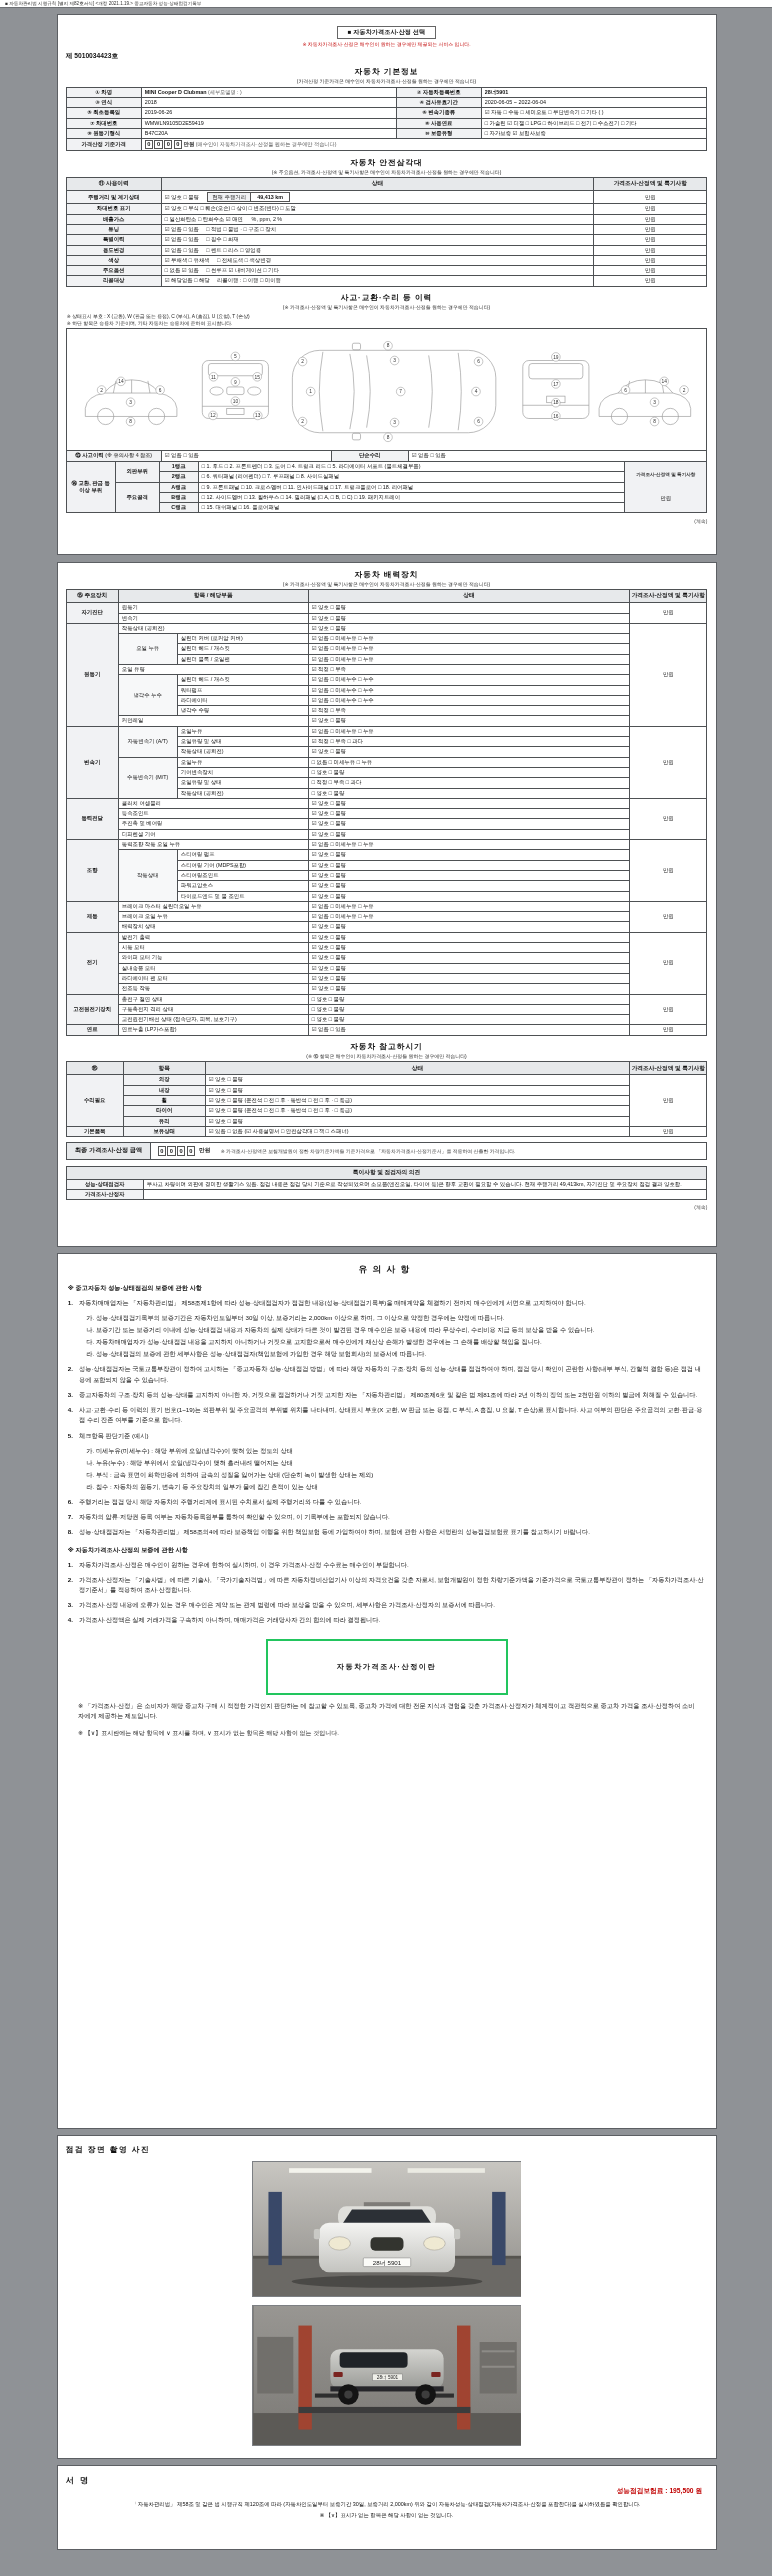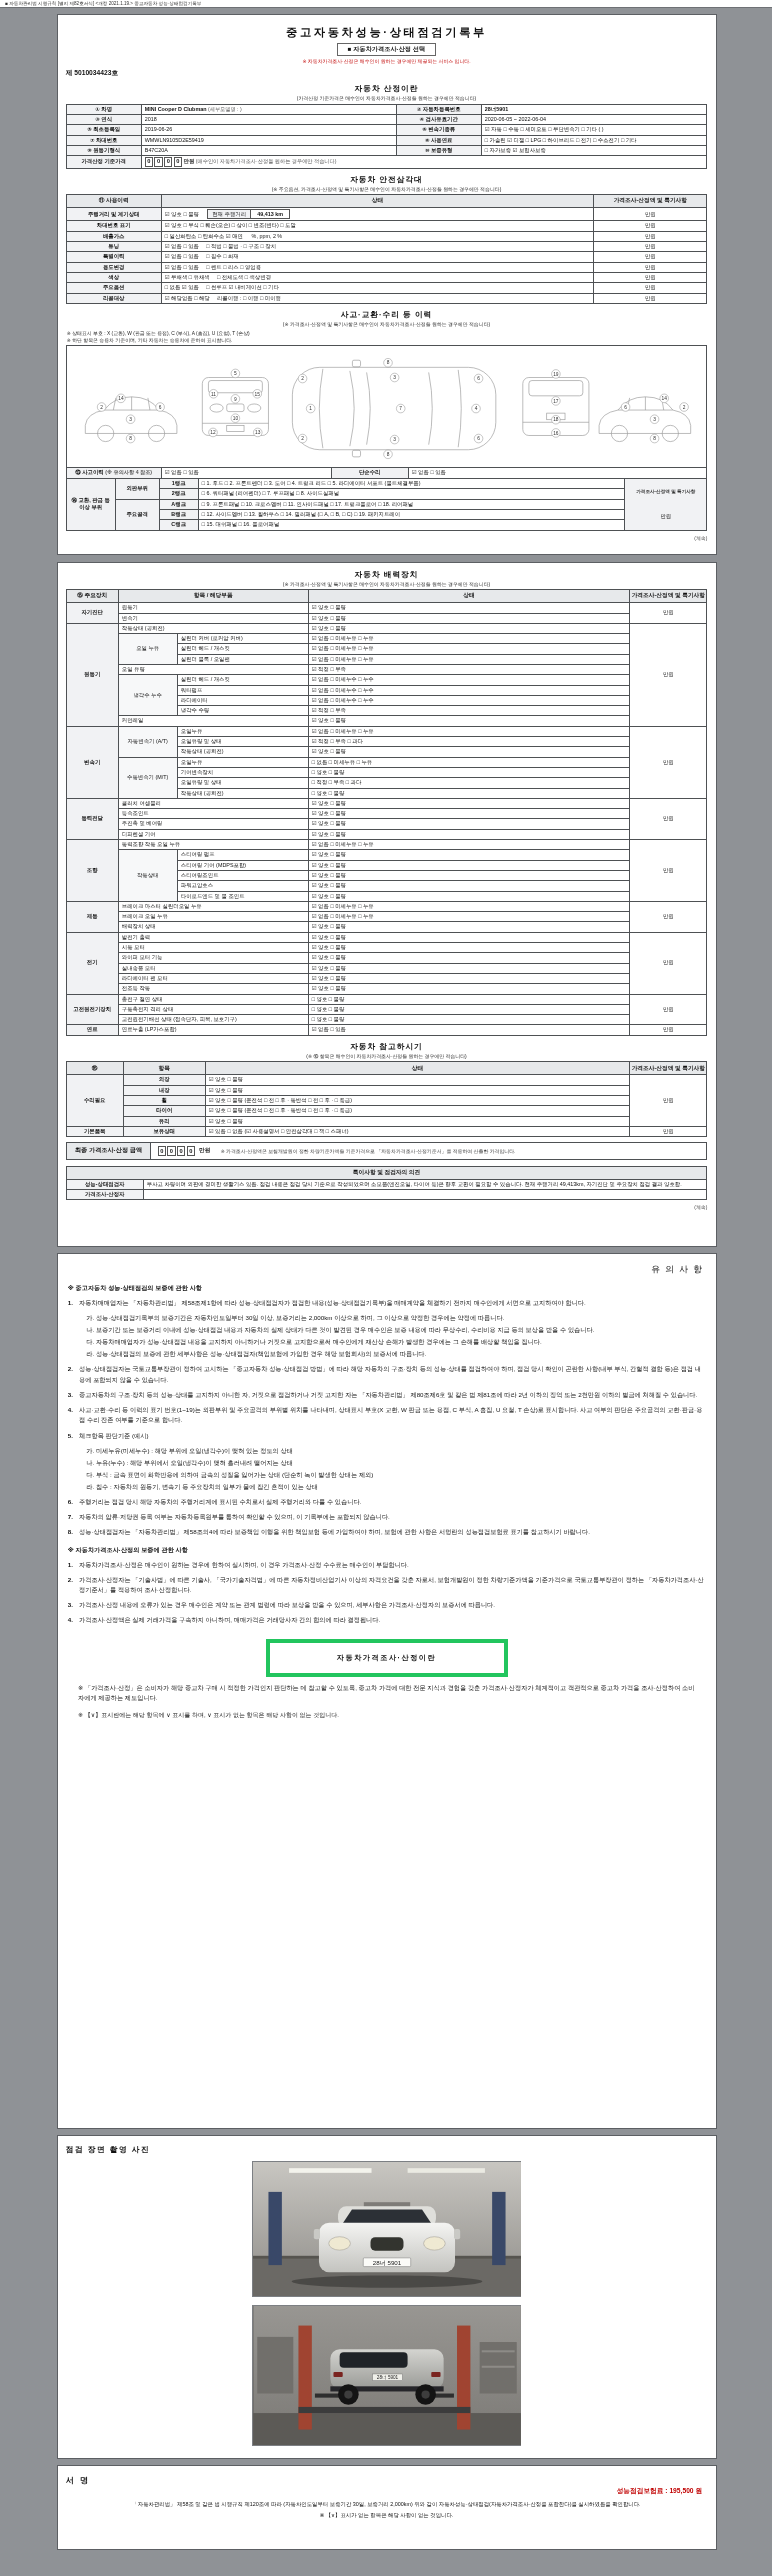--- a/index.html
+++ b/index.html
@@ -34,53 +34,52 @@
   .diagram-box{border:0.5px solid #4e5154;padding:2.1px 0;background:#fff}
   .stack{margin-top:-0.5px}
   .price-rowspan .pl{font-size:4.6px;color:#333;font-weight:bold}
   .price-rowspan .pu{margin-top:17.5px;font-weight:normal}
   .final-bar{display:flex;align-items:center;border:0.5px solid #4e5154;margin-top:5.2px}
   .final-bar .fl{background:#e7e9eb;font-weight:bold;padding:3.1px 8.2px;border-right:0.5px solid #4e5154;font-size:6.2px;white-space:nowrap}
   .final-bar .fv{padding:2.1px 6.2px;display:flex;align-items:center;gap:4.1px;font-size:5.7px;font-weight:bold}
   .final-bar .fn{font-size:4.9px;color:#333;margin-left:6.2px;font-weight:normal}
   .remark-text{font-size:5.4px;line-height:1.5;padding:2.6px 4.1px}
   .cont{text-align:right;font-size:4.9px;color:#444;margin-top:4.1px}
-  .notes-title{text-align:right;font-weight:normal;font-size:8.8px;letter-spacing:5.2px;margin:3.1px 0 7.2px}
+  .notes-title{text-align:center;font-weight:bold;font-size:8.8px;letter-spacing:5.2px;margin:3.1px 0 7.2px}
   .note-lead{font-weight:bold;font-size:6.2px;margin:8.2px 2.1px 3.1px}
   .note-item{font-size:6.2px;line-height:1.7;margin:4.6px 2.1px;display:flex}
   .note-item .nn{flex:none;width:11.3px;font-weight:bold}
   .note-item .nt{flex:1}
   .note-sub{font-size:6.2px;line-height:1.7;margin:1.5px 2.1px 1.5px 20.6px;color:#111}
-  .price-box{width:242px;margin:13.4px auto 5.2px;border:4px solid #22c55e;text-align:center;font-weight:bold;font-size:7.2px;padding:10px;letter-spacing:1.5px}
+  .price-box{width:242px;margin:13.4px auto 5.2px;border:2px solid #22c55e;text-align:center;font-weight:bold;font-size:7.2px;padding:21px;letter-spacing:1.5px}
   .box-text{font-size:6.2px;line-height:1.7;margin:4.1px 12.4px}
   .tail-note{font-size:6px;margin:7.2px 12.4px;color:#111}
   .photos-title{text-align:left;font-weight:bold;font-size:7.7px;letter-spacing:1.5px;margin:2.1px 0 6.2px}
   .photo-wrap{width:269px;margin:0 auto 7.2px;border:0.5px solid #7c7f83;background:#000;line-height:0}
   .sign-title{text-align:left;font-weight:bold;font-size:8.2px;letter-spacing:6.2px;margin-top:2.1px}
   .fee{text-align:right;color:#c00000;font-weight:bold;font-size:6.7px;margin:1px 5.2px 2.1px}
   .sign-line{text-align:center;font-size:5.4px;margin-top:3.1px;line-height:1.55;color:#111}
   svg.diagram{display:block;margin:0 auto}
 </style>
 </head>
 <body>
 
 <div class="top-strip">
   <span>■ 자동차관리법 시행규칙 [별지 제82호서식] &lt;개정 2021.1.19.&gt;  중고자동차 성능·상태점검기록부</span>
 </div>
 
 <div class="sheet s1">
-  <h1 class="doc-title">중고자동차성능·상태점검기록부</h1>
   <div class="select-box">
     <span>■ 자동차가격조사·산정 선택</span>
   </div>
   <div class="select-note">※ 자동차가격조사·산정은 매수인이 원하는 경우에만 제공되는 서비스 입니다.</div>
   <div class="doc-no">제 5010034423호</div>
 
   <div class="sec">
-    <div class="sec-head">자동차 산정이란</div>
+    <div class="sec-head">자동차 기본정보</div>
     <div class="sec-note">(가격산정 기준가격은 매수인이 자동차가격조사·산정을 원하는 경우에만 적습니다)</div>
     <table class="frm">
       <colgroup>
           <col style="width:75px">
           <col style="width:255px">
           <col style="width:85px">
           <col>
         </colgroup>
       <tbody>
           <tr>

